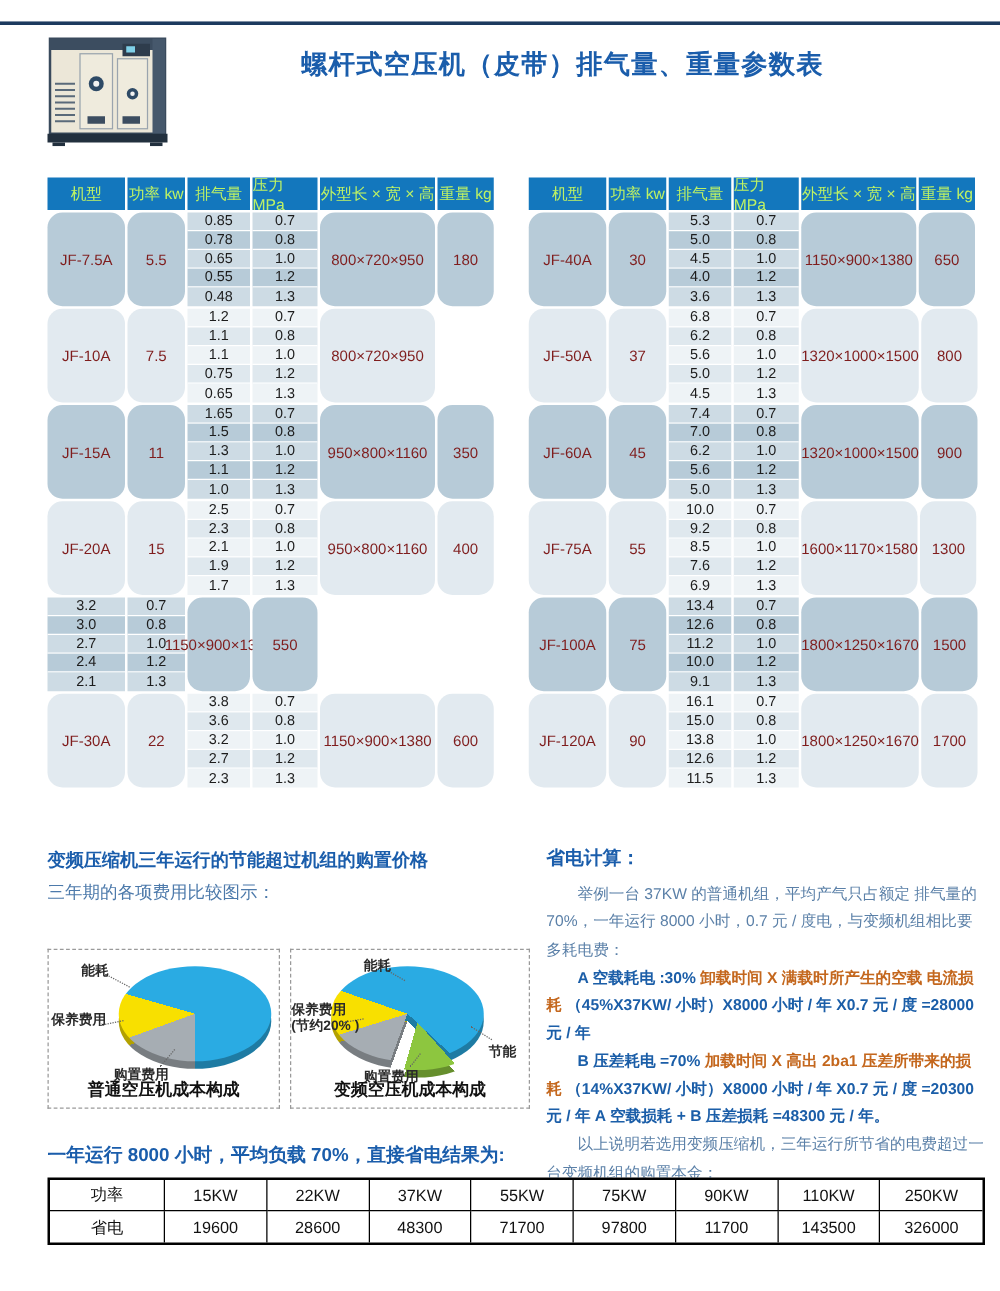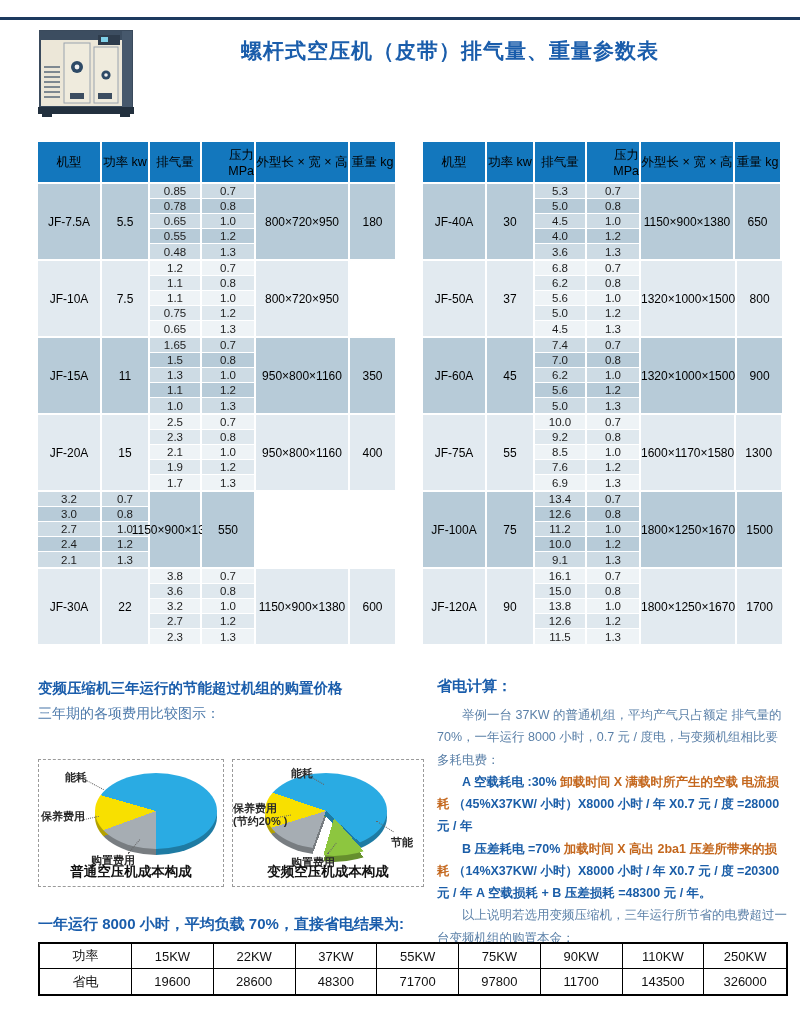--- a/index.html
+++ b/index.html
@@ -12,25 +12,25 @@
   .compressor { position:absolute; left:34px; top:6px; width:104px; height:94px; }
   .page-title { position:absolute; left:150px; top:20px; width:600px; text-align:center;
                 font-size:21px; font-weight:bold; color:#1a5dab; letter-spacing:1px; }
 
   
   .spec-table { position:absolute; top:125px; width:357px; }
   .spec-table.left  { left:38px; }
   .spec-table.right { left:423px; }
   .cols { display:grid; grid-template-columns:62px 46px 50px 52px 1fr 45px; gap:2px; }
   .thead { margin-bottom:2px; }
-  .th { height:40px; display:flex; align-items:center; justify-content:center;
-        background:#1377bd; color:#000000; font-size:12.5px;text-align:right; }
+  .th { height:26px; display:flex; align-items:center; justify-content:center;
+        background:#1377bd; color:#bef264; font-size:12.5px; }
   .tbody { display:flex; flex-direction:column; gap:2px; }
   .group { height:75px; }
-  .cell { display:flex; align-items:center; justify-content:center; font-size:12px; color:#000000; }
+  .cell { display:flex; align-items:center; justify-content:center; font-size:12px; color:#7f1d1d;border-radius:12px; }
   .subcol { display:flex; flex-direction:column; }
   .sub { height:15px; display:flex; align-items:center; justify-content:center;
          font-size:11.5px; color:#1d1d1d; border-bottom:1px solid #fff; }
   .sub:last-child { border-bottom:none; }
   .group:nth-of-type(odd) .cell { background:#b7cbd8; }
   .group:nth-of-type(odd) .sub:nth-child(odd)  { background:#cddbe4; }
   .group:nth-of-type(odd) .sub:nth-child(even) { background:#b7cbd8; }
   .group:nth-of-type(even) .cell { background:#e2eaf0; }
   .group:nth-of-type(even) .sub:nth-child(odd)  { background:#eef3f6; }
   .group:nth-of-type(even) .sub:nth-child(even) { background:#dfe8ee; }

